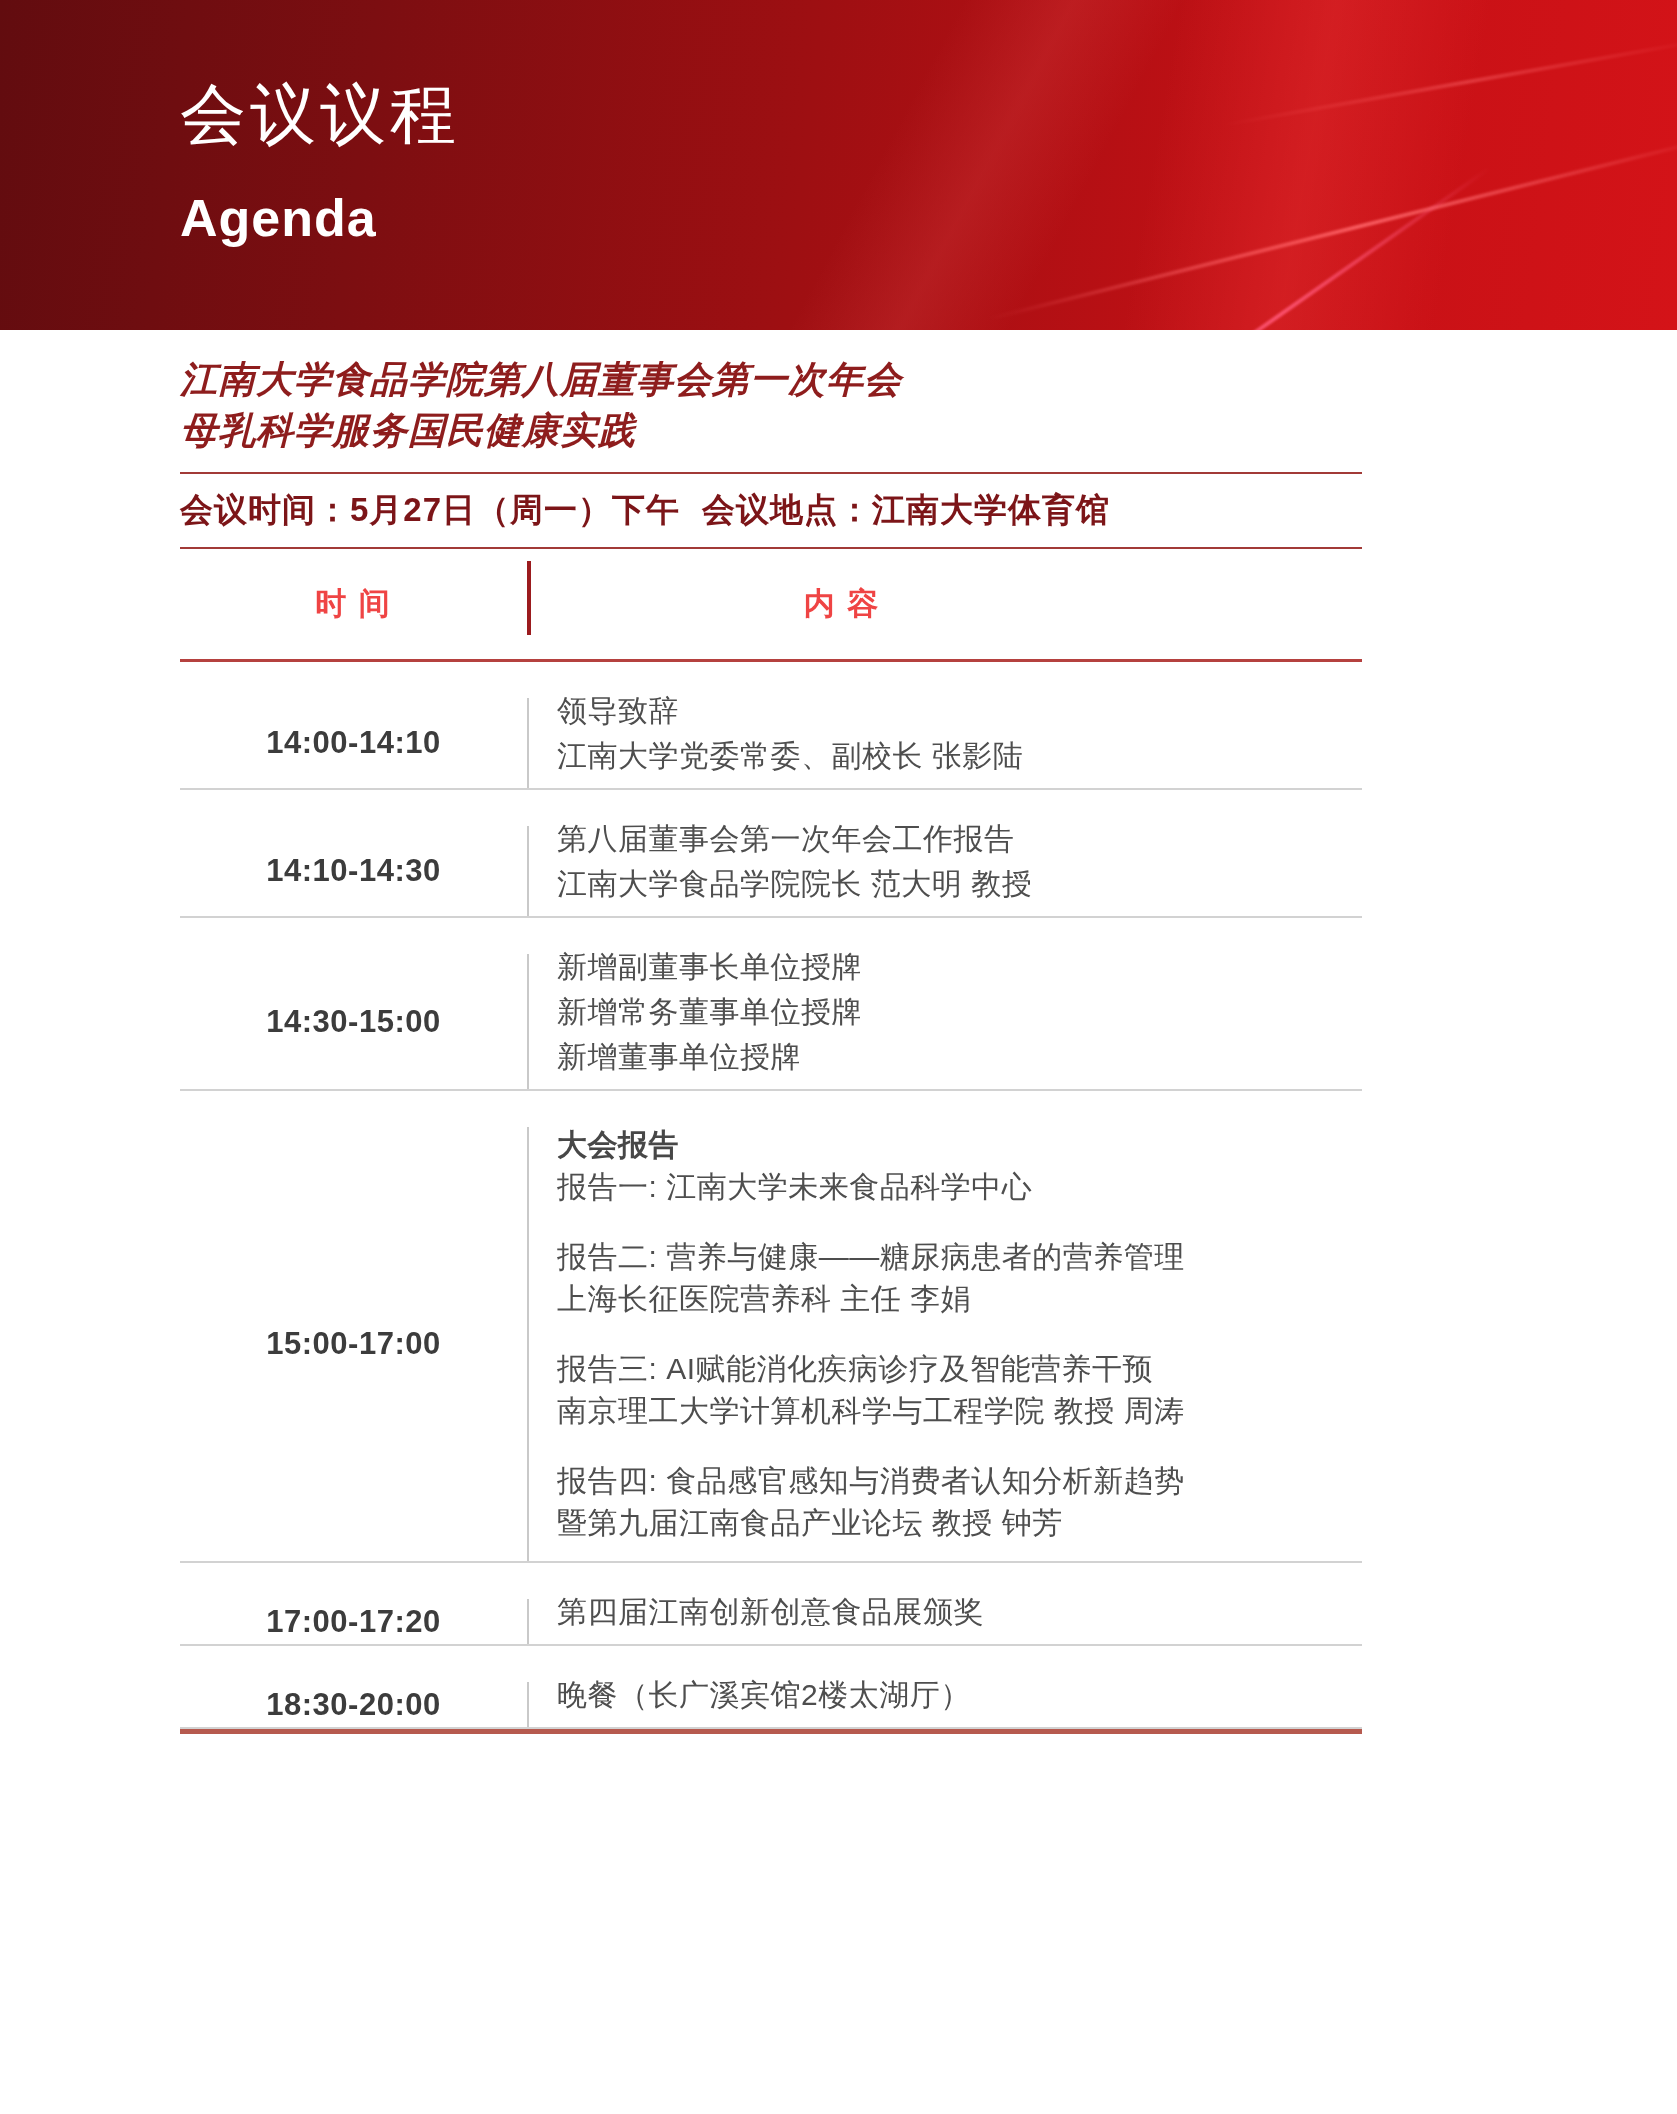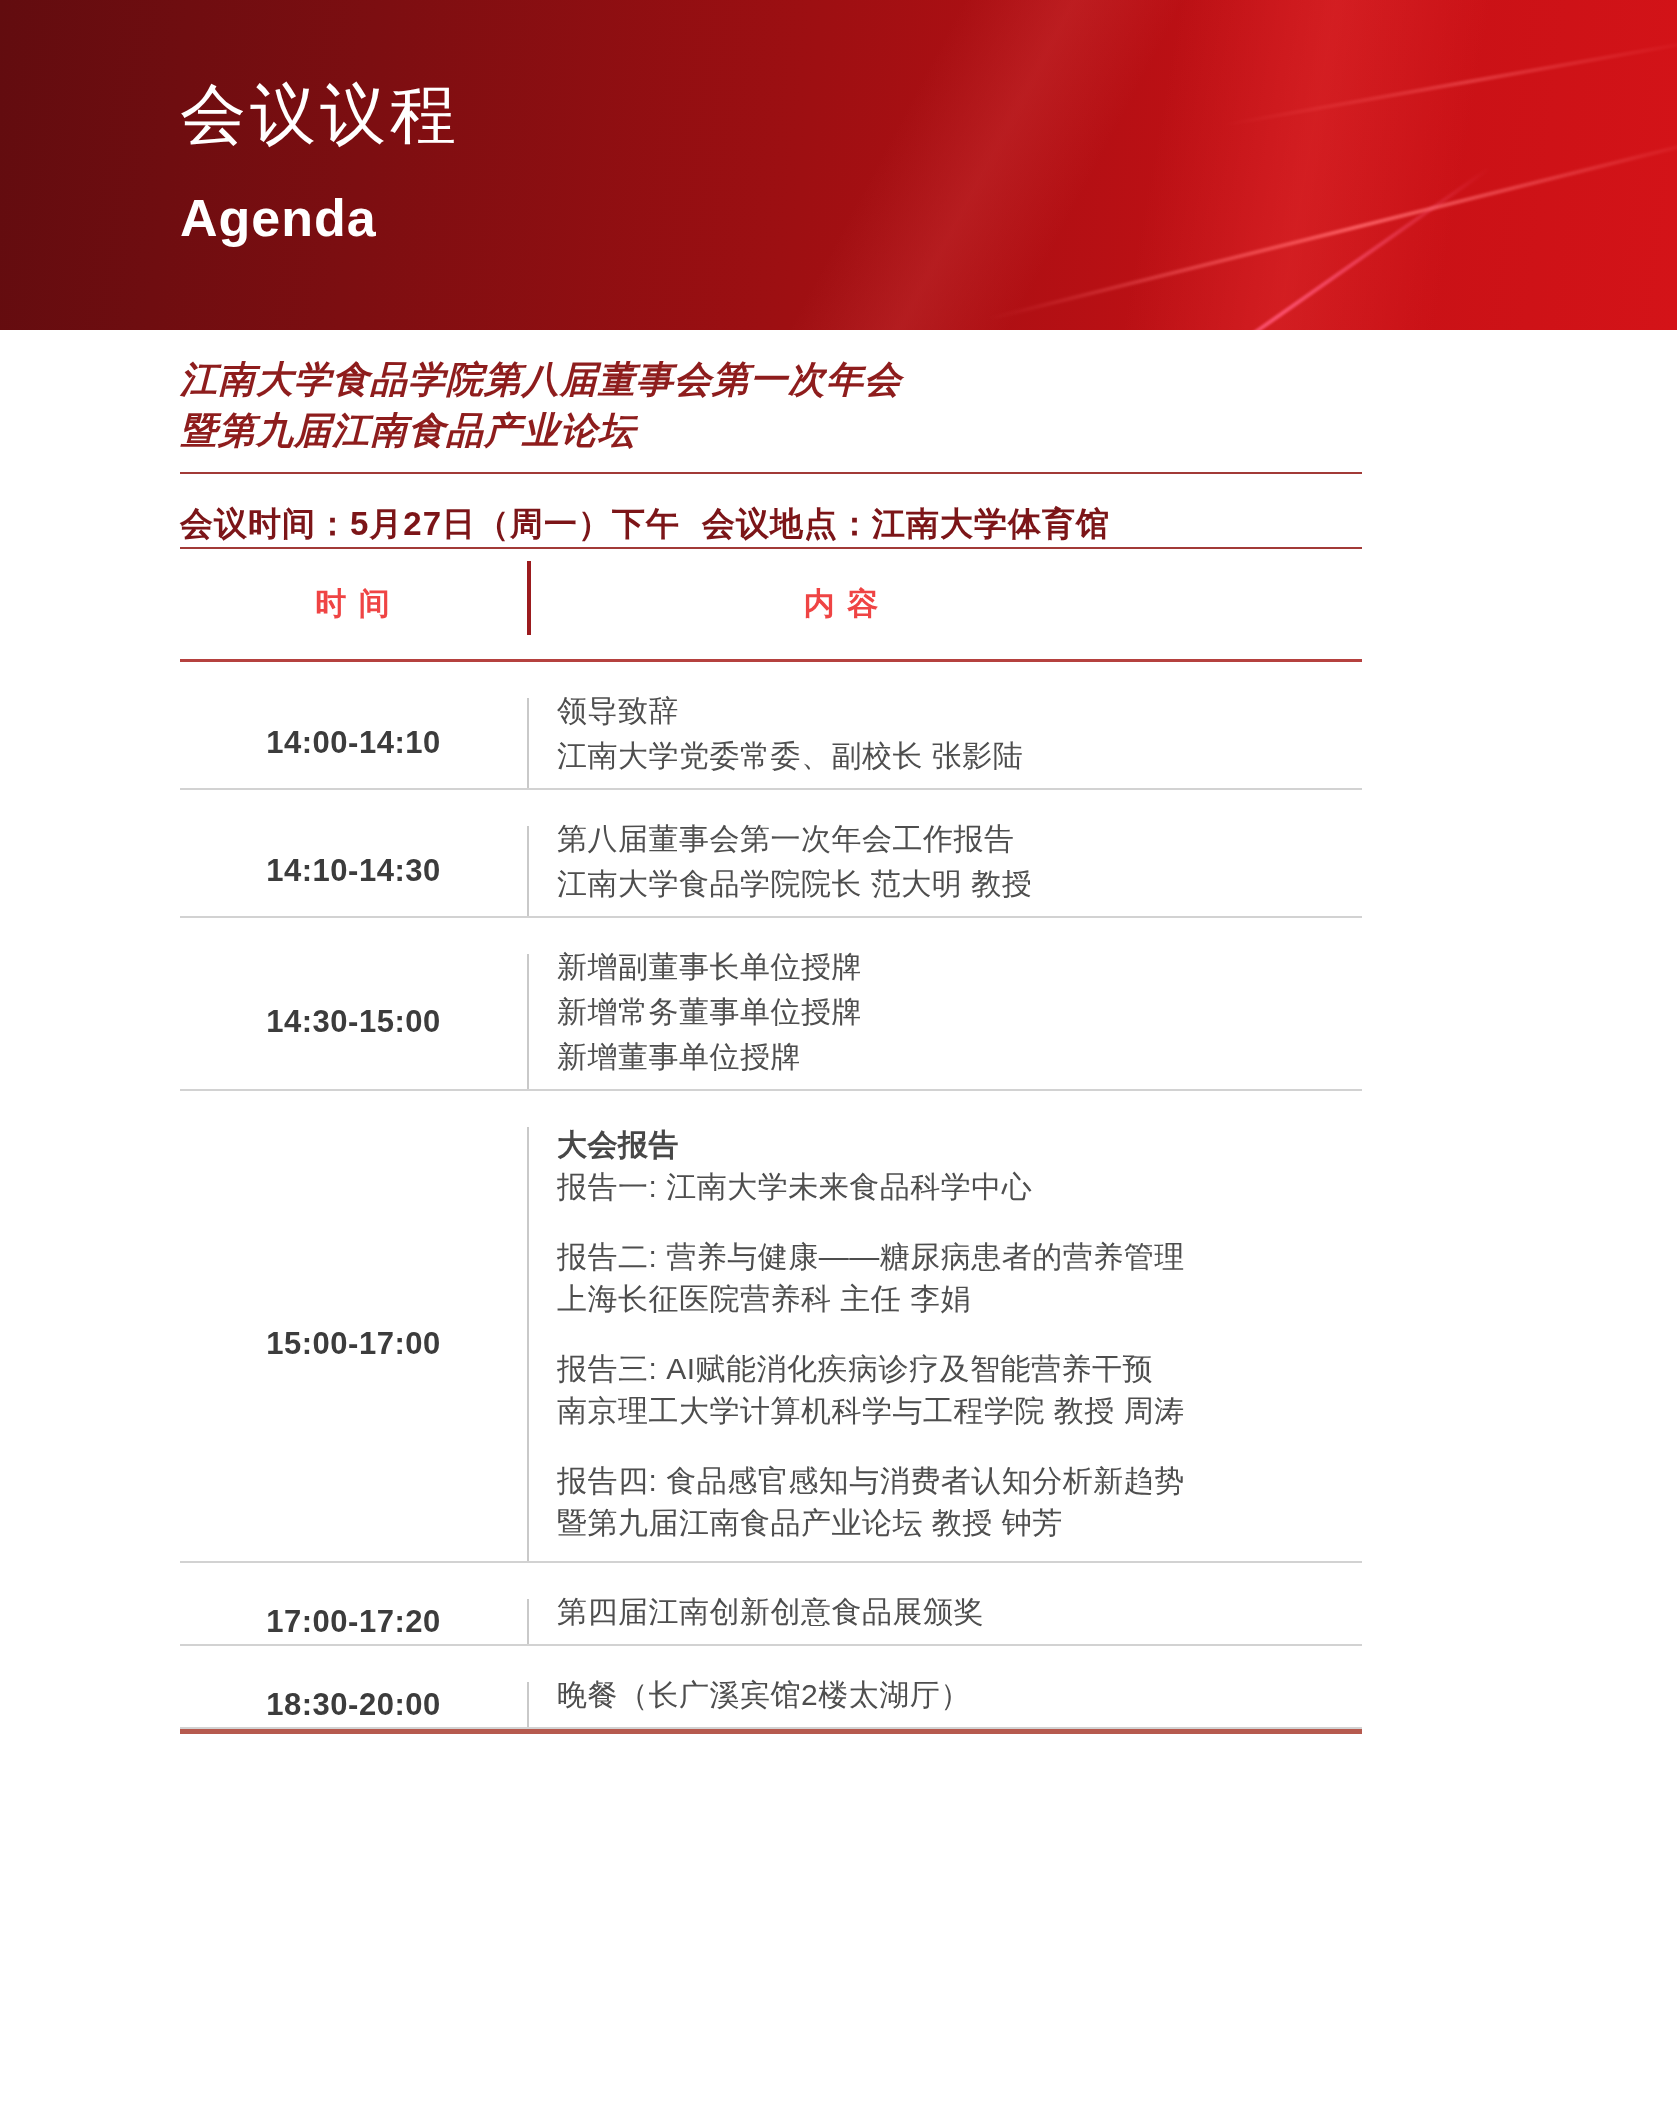--- a/index.html
+++ b/index.html
@@ -36,21 +36,21 @@
   }
   
   .content{position:relative;margin:0 0 0 180px;width:1182px;}
   .event-title{
     padding-top:24px;font-size:37px;font-weight:bold;line-height:51px;
     color:#8e1d1d;letter-spacing:1px;font-style:italic;
   }
   .rule{height:2px;background:#a23a37;border:0;margin:0;}
   .rule.top-rule{margin-top:16px;}
   .info-bar{
-    display:flex;align-items:flex-end;height:73px;
+    display:flex;align-items:center;height:73px;
     font-size:33px;font-weight:bold;color:#7c1518;letter-spacing:1px;
   }
   .info-time{width:522px;}
   
   .thead{
     position:relative;display:flex;align-items:center;height:110px;
     border-bottom:3px solid #b5413f;
     font-size:31px;font-weight:bold;color:#ef4444;letter-spacing:2px;
   }
   .th-time{width:347px;text-align:center;}
@@ -84,21 +84,21 @@
   <div class="streak s2"></div>
   <div class="streak s3"></div>
   <div class="banner-title-zh">会议议程</div>
   <div class="banner-title-en">Agenda</div>
 </div>
 
 <div class="content">
 
   <div class="event-title">
     <div>江南大学食品学院第八届董事会第一次年会</div>
-    <div>暨第九届江南食品产业论坛</div>
+    <div>母乳科学服务国民健康实践</div>
   </div>
 
   <hr class="rule top-rule">
 
   <div class="info-bar">
     <span class="info-time">会议时间：5月27日（周一）下午</span>
     <span>会议地点：江南大学体育馆</span>
   </div>
 
   <hr class="rule">

